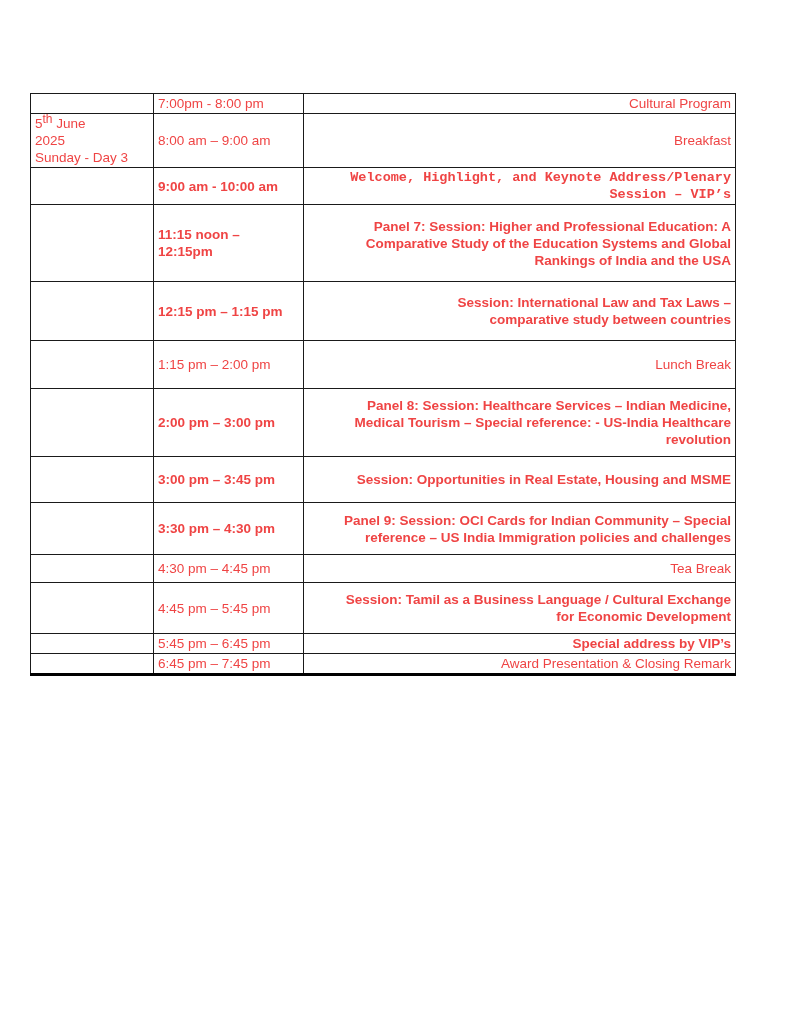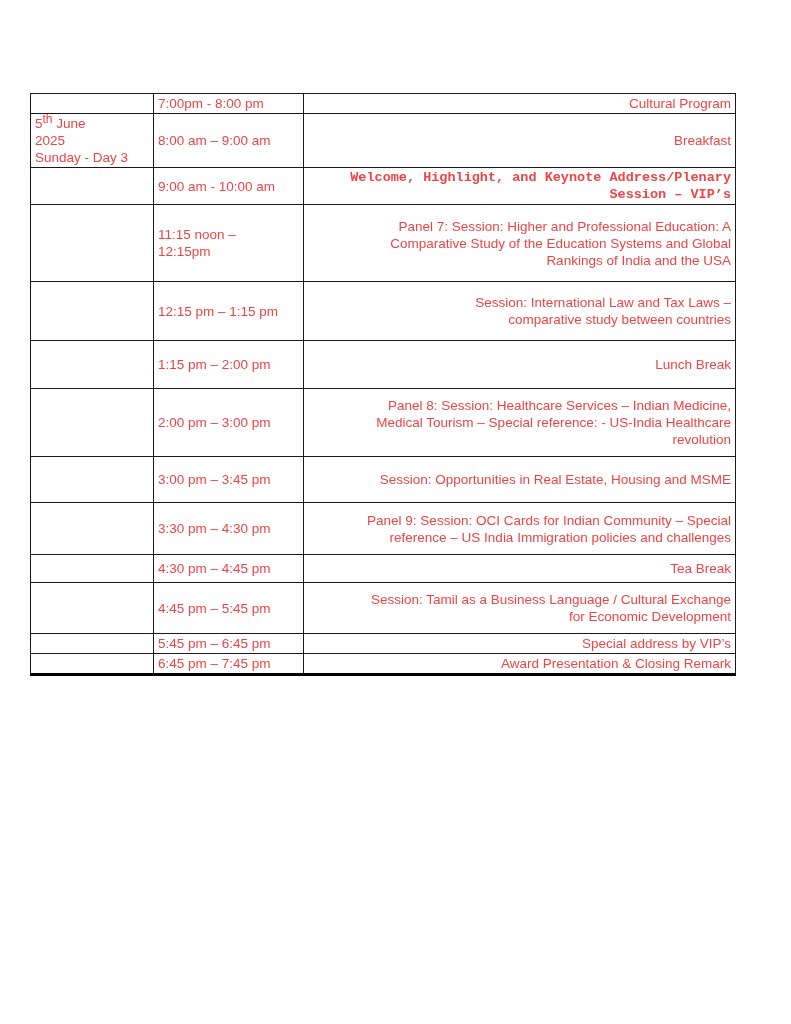--- a/index.html
+++ b/index.html
@@ -41,21 +41,21 @@
   }
   td.col-time {
     text-align: left;
     padding-left: 6px;
     white-space: pre-line;
   }
   td.col-event {
     text-align: right;
     white-space: pre-line;
   }
-  td.bold { font-weight: normal; }
+  td.bold { font-weight: bold; }
   td.small-bold {
     font-weight: bold;
     font-size: 12.2px;
     line-height: 15px;
     font-family: Liberation Mono, monospace;
   }
   td.v-top {
     vertical-align: top;
     padding-top: 2px;
   }

